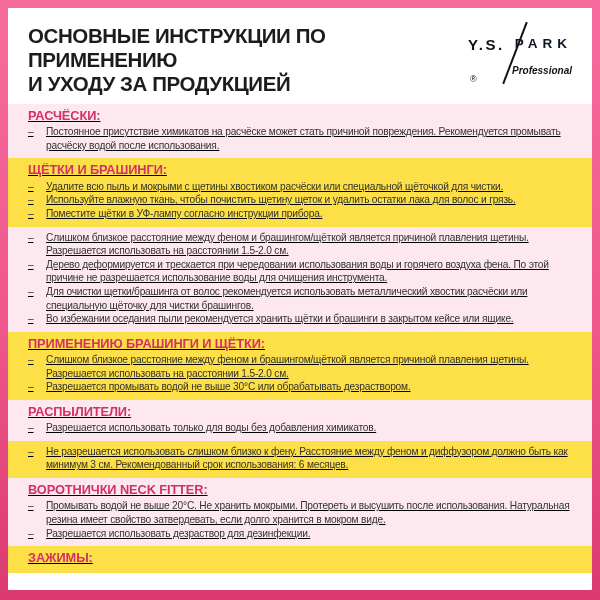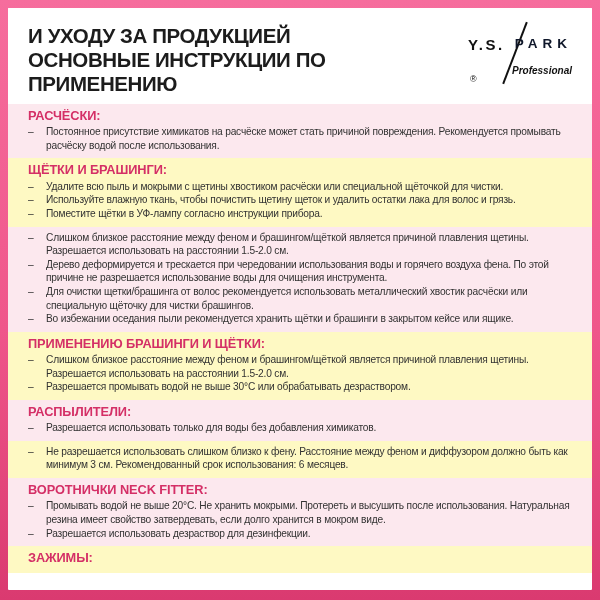--- a/index.html
+++ b/index.html
@@ -69,23 +69,24 @@
   }
   .logo .reg {
     position: absolute; left: 2px; bottom: 0;
     font-size: 9px; color: #111;
   }
   
   main.sections { flex: 1; display: flex; flex-direction: column; }
   section.section {
     padding: 4px 18px 6px 20px;
     flex: none;
+    text-decoration: underline;
   }
   section.section.pink { background: #fce8ee; }
-  section.section.white { background: #fef9c3; }
+  section.section.white { background: #fde047; }
   .sec-heading {
     margin: 0 0 2px 0;
     font-size: 12.8px;
     font-weight: bold;
     color: #d42f66;
     line-height: 1.2;
     letter-spacing: -0.1px;
   }
   .bullet {
     display: flex;
@@ -103,22 +104,22 @@
   .bullet .btext { flex: 1; }
 </style>
 </head>
 <body>
 
 <div class="page">
   <div class="inner">
 
     <header class="sheet-header">
       <div class="title">
+        <div>ОСНОВНЫЕ ИНСТРУКЦИИ ПО ПРИМЕНЕНИЮ</div>
         <div>И УХОДУ ЗА ПРОДУКЦИЕЙ</div>
-        <div>ОСНОВНЫЕ ИНСТРУКЦИИ ПО ПРИМЕНЕНИЮ</div>
       </div>
       <div class="logo">
         <span class="ys">Y.S.</span>
         <span class="slash"></span>
         <span class="park">PARK</span>
         <span class="prof">Professional</span>
         <span class="reg">®</span>
       </div>
     </header>
 

